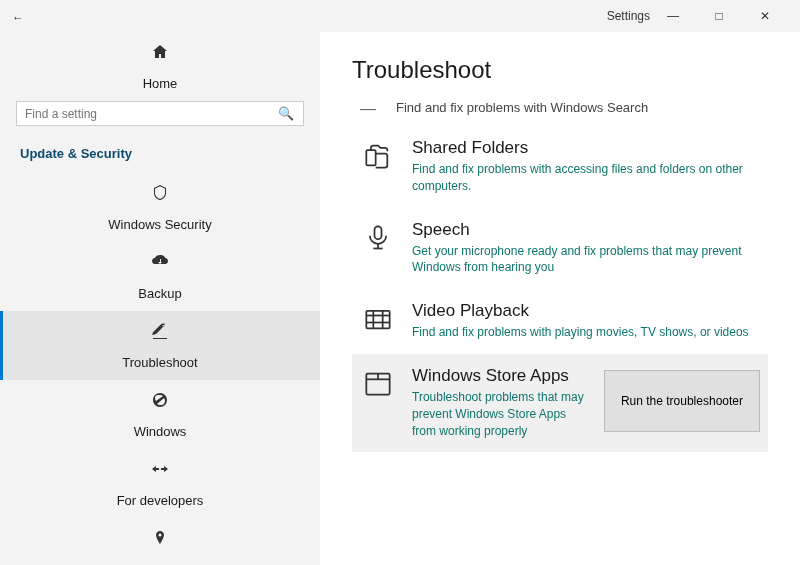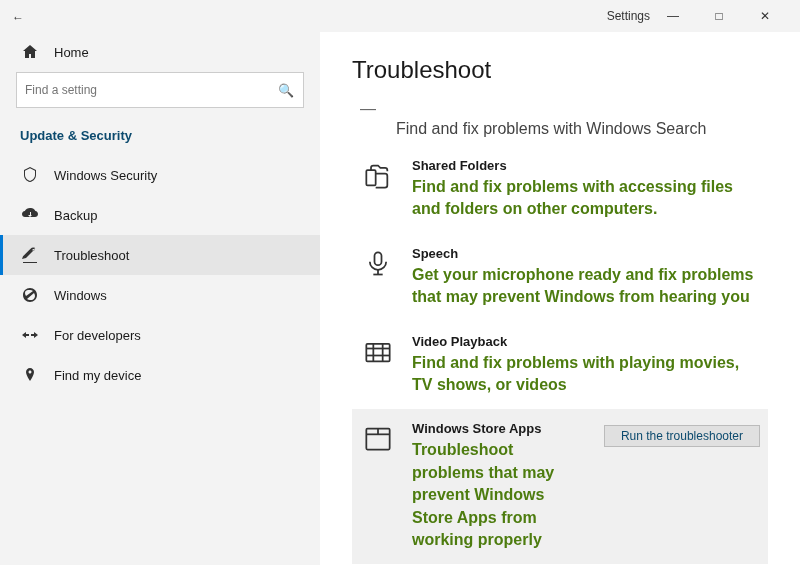--- a/index.html
+++ b/index.html
@@ -101,20 +101,21 @@
 
     .sidebar-nav-item {
       display: flex;
       align-items: center;
       padding: 10px 20px;
       cursor: pointer;
       font-size: 13px;
       color: #1a1a1a;
       gap: 14px;
       position: relative;
+      flex-direction: column;
     }
     .sidebar-nav-item.active {
       background: #e5e5e5;
       font-weight: 400;
     }
     .sidebar-nav-item.active::before {
       content: '';
       position: absolute;
       left: 0;
       top: 0;
@@ -177,58 +178,56 @@
     }
     .ts-icon svg {
       width: 28px;
       height: 28px;
     }
 
     .ts-info {
       flex: 1;
     }
     .ts-name {
-      font-size: 13px;
-      font-weight: 700;
+      font-size: 17px;
+      font-weight: 400;
       color: #1a1a1a;
       margin-bottom: 3px;
     }
     .ts-desc {
-      font-size: 16px;
-      color: #4d7c0f;
+      font-size: 12px;
+      color: #0f766e;
       line-height: 1.4;
-      font-weight: bold;
     }
 
     .ts-action {
       display: flex;
       align-items: flex-end;
       padding-top: 4px;
     }
     .run-btn {
       background: #e0e0e0;
       border: 1px solid #bbb;
-      padding: 3px 16px;
+      padding: 23px 16px;
       font-size: 12px;
       cursor: pointer;
-      color: #0c4a6e;
+      color: #000000;
       white-space: nowrap;
     }
 
     .partial-item {
       display: flex;
       align-items: flex-start;
       padding: 0 8px 8px 8px;
       gap: 16px;
     }
     .partial-text {
-      font-size: 16px;
+      font-size: 13px;
       color: #444;
       padding-left: 0;
-      margin-top: 20px;
     }
     .partial-bullet {
       color: #666;
       margin-right: 4px;
     }
   </style>
 </head>
 <body>
 
 <div class="titlebar">

